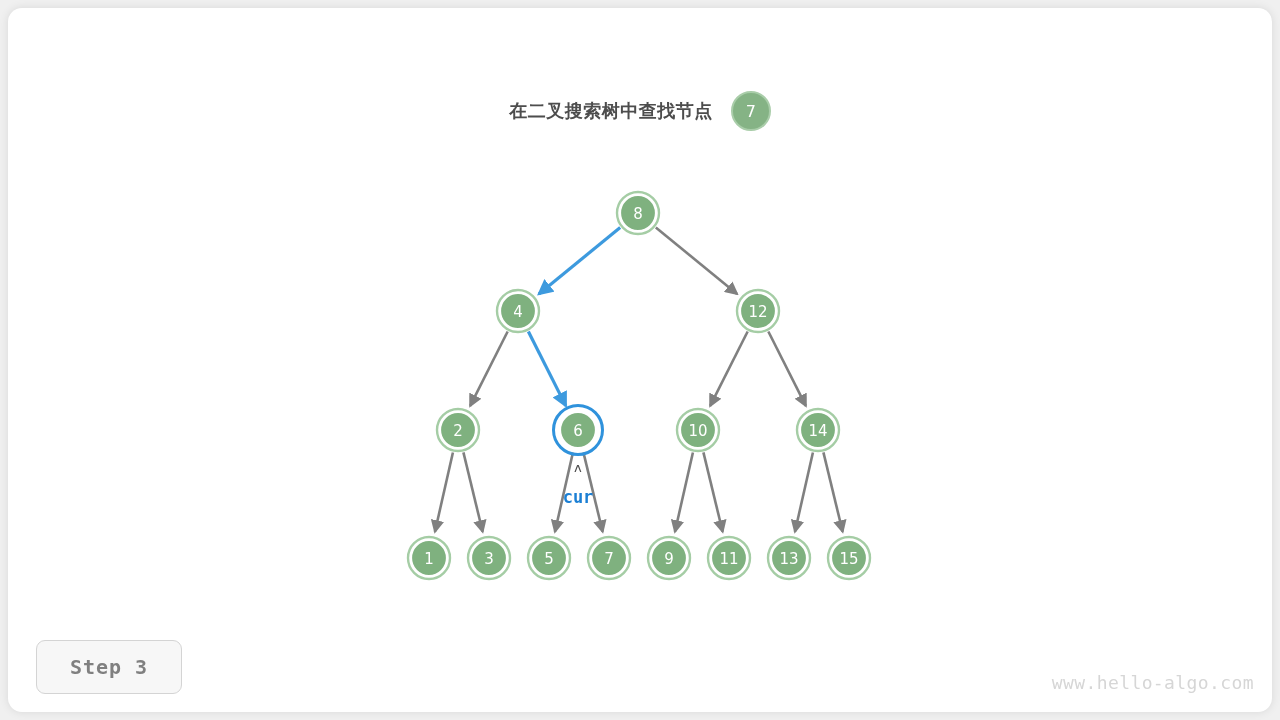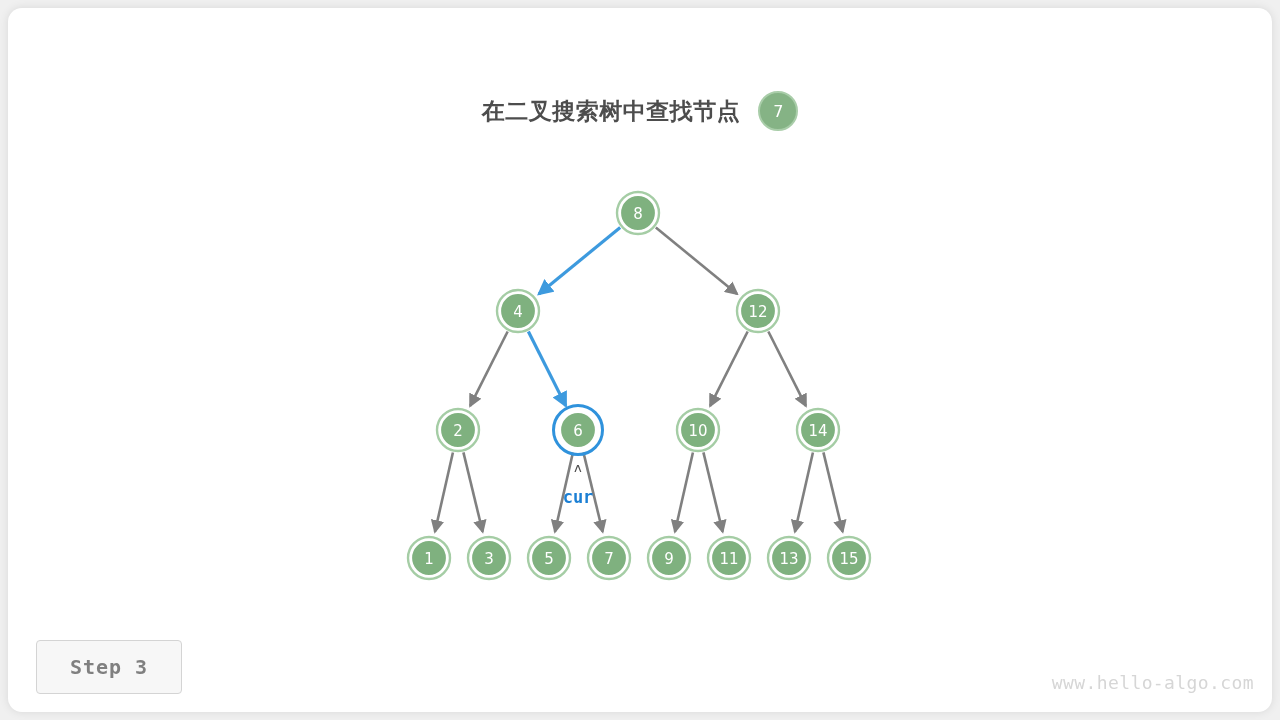--- a/index.html
+++ b/index.html
@@ -40,21 +40,21 @@
     top: 88px;
     width: 1280px;
     height: 46px;
     display: flex;
     align-items: center;
     justify-content: center;
     gap: 18px;
   }
   #title-text {
     font-family: "DejaVu Sans", sans-serif;
-    font-size: 23px;
+    font-size: 18px;
     font-weight: bold;
     color: #4d4d4d;
     letter-spacing: 0.5px;
     white-space: nowrap;
   }
   #title-badge {
     width: 40px;
     height: 40px;
     border-radius: 50%;
     background: #85b385;
@@ -105,21 +105,21 @@
   }
 
   
   #step-badge {
     position: absolute;
     left: 36px;
     top: 640px;
     width: 144px;
     height: 52px;
     border: 1px solid #d4d4d4;
-    border-radius: 4px;
+    border-radius: 9px;
     background: #f7f7f7;
     display: flex;
     align-items: center;
     justify-content: center;
   }
   #step-badge-text {
     font-family: "DejaVu Sans Mono", monospace;
     font-size: 20px;
     font-weight: bold;
     color: #808080;

